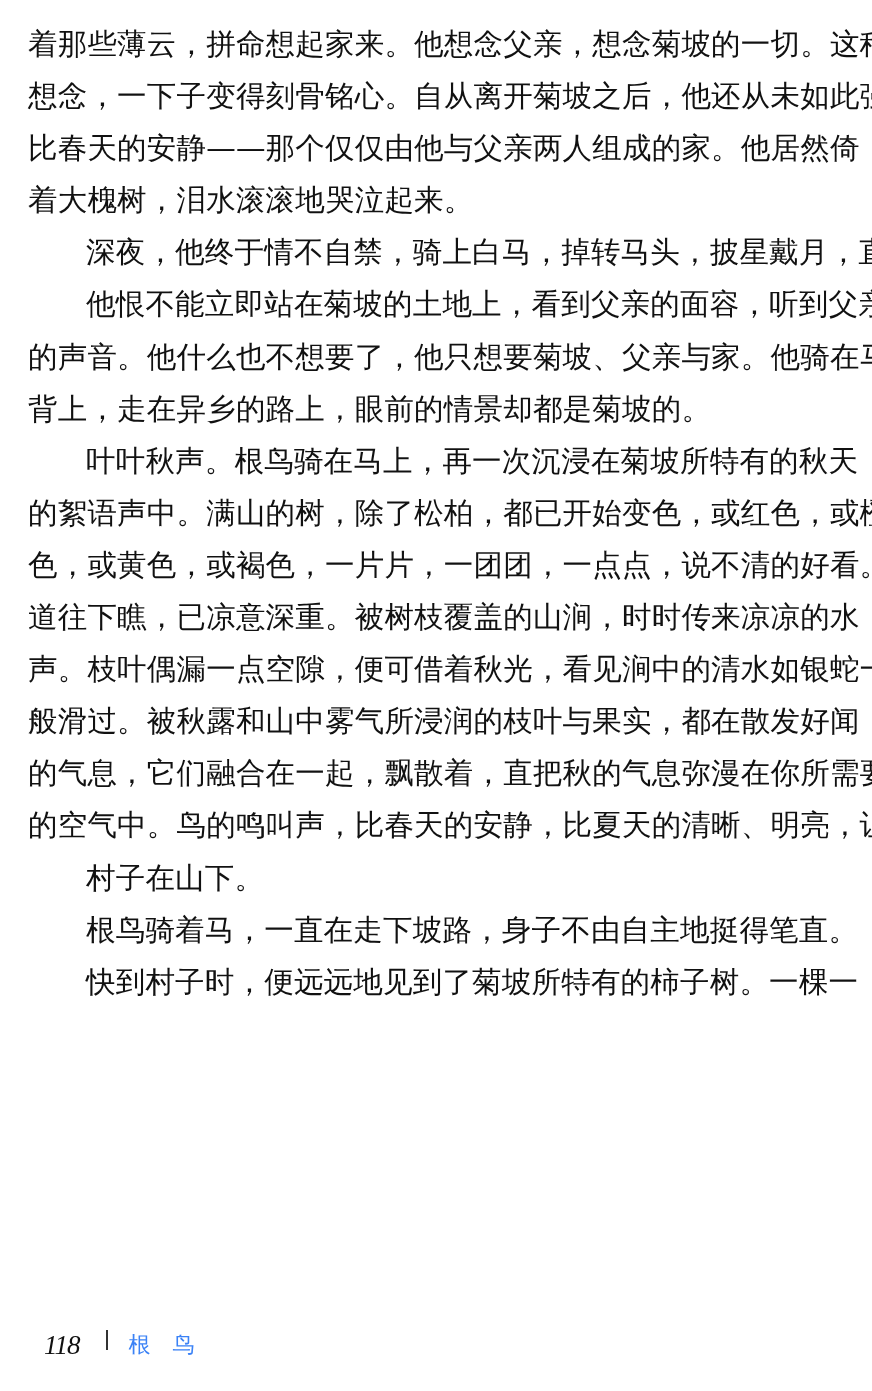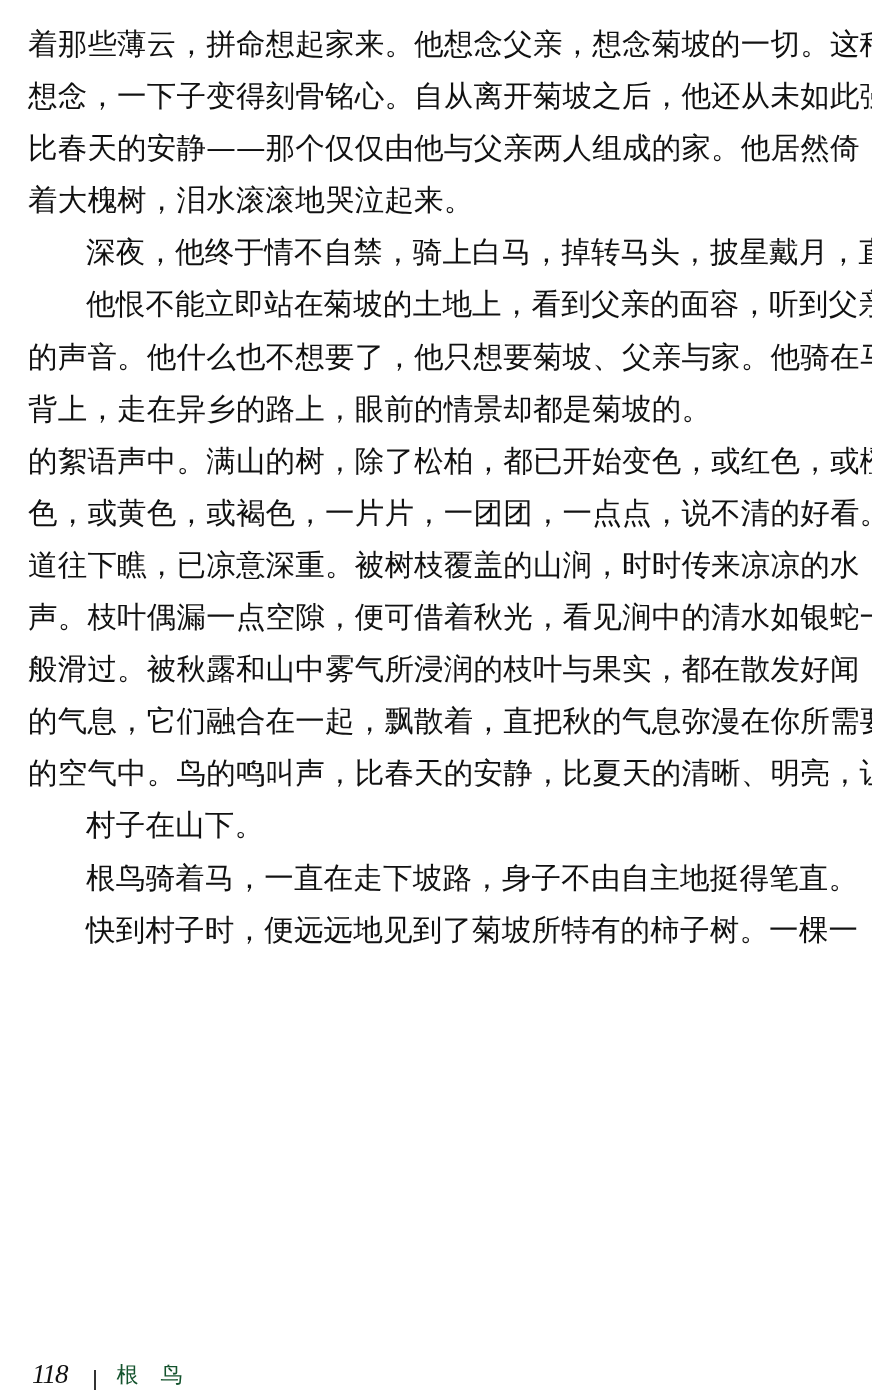--- a/index.html
+++ b/index.html
@@ -33,62 +33,62 @@
       overflow: visible;
     }
     .line.indent {
       padding-left: 58px;
     }
     .line.last {
       text-align-last: left;
     }
     .footer {
       position: absolute;
-      left: 32px;
+      left: 44px;
       top: 1330px;
       height: 36px;
       display: flex;
-      align-items: flex-end;
+      align-items: flex-start;
       color: #222;
-      margin-top: 24px;
     }
     .page-number {
       font-family: "Liberation Serif", "DejaVu Serif", serif;
       font-style: italic;
       font-size: 27px;
       letter-spacing: -1px;
       color: #111;
     }
     .footer-divider {
       display: inline-block;
       width: 2px;
       height: 20px;
       background: #333;
       margin-left: 26px;
       margin-right: 21px;
     }
     .running-title {
       font-family: "DejaVu Sans", "Liberation Sans", sans-serif;
       font-size: 22px;
       letter-spacing: 22px;
-      color: #14532d;
+      color: #3b82f6;
     }
   </style>
 </head>
 <body>
 
 <div class="page-body">
   <span class="line">着那些薄云，拼命想起家来。他想念父亲，想念菊坡的一切。这种</span>
   <span class="line">想念，一下子变得刻骨铭心。自从离开菊坡之后，他还从未如此强</span>
   <span class="line">比春天的安静——那个仅仅由他与父亲两人组成的家。他居然倚</span>
   <span class="line last">着大槐树，泪水滚滚地哭泣起来。</span>
   <span class="line indent">深夜，他终于情不自禁，骑上白马，掉转马头，披星戴月，直向</span>
   <span class="line indent">他恨不能立即站在菊坡的土地上，看到父亲的面容，听到父亲</span>
   <span class="line">的声音。他什么也不想要了，他只想要菊坡、父亲与家。他骑在马</span>
   <span class="line last">背上，走在异乡的路上，眼前的情景却都是菊坡的。</span>
+  <span class="line indent">叶叶秋声。根鸟骑在马上，再一次沉浸在菊坡所特有的秋天</span>
   <span class="line">的絮语声中。满山的树，除了松柏，都已开始变色，或红色，或橙</span>
   <span class="line">色，或黄色，或褐色，一片片，一团团，一点点，说不清的好看。从山</span>
   <span class="line">道往下瞧，已凉意深重。被树枝覆盖的山涧，时时传来凉凉的水</span>
   <span class="line">声。枝叶偶漏一点空隙，便可借着秋光，看见涧中的清水如银蛇一</span>
   <span class="line">般滑过。被秋露和山中雾气所浸润的枝叶与果实，都在散发好闻</span>
   <span class="line">的气息，它们融合在一起，飘散着，直把秋的气息弥漫在你所需要</span>
   <span class="line">的空气中。鸟的鸣叫声，比春天的安静，比夏天的清晰、明亮，让人</span>
   <span class="line indent last">村子在山下。</span>
   <span class="line indent last">根鸟骑着马，一直在走下坡路，身子不由自主地挺得笔直。</span>
   <span class="line indent">快到村子时，便远远地见到了菊坡所特有的柿子树。一棵一</span>

